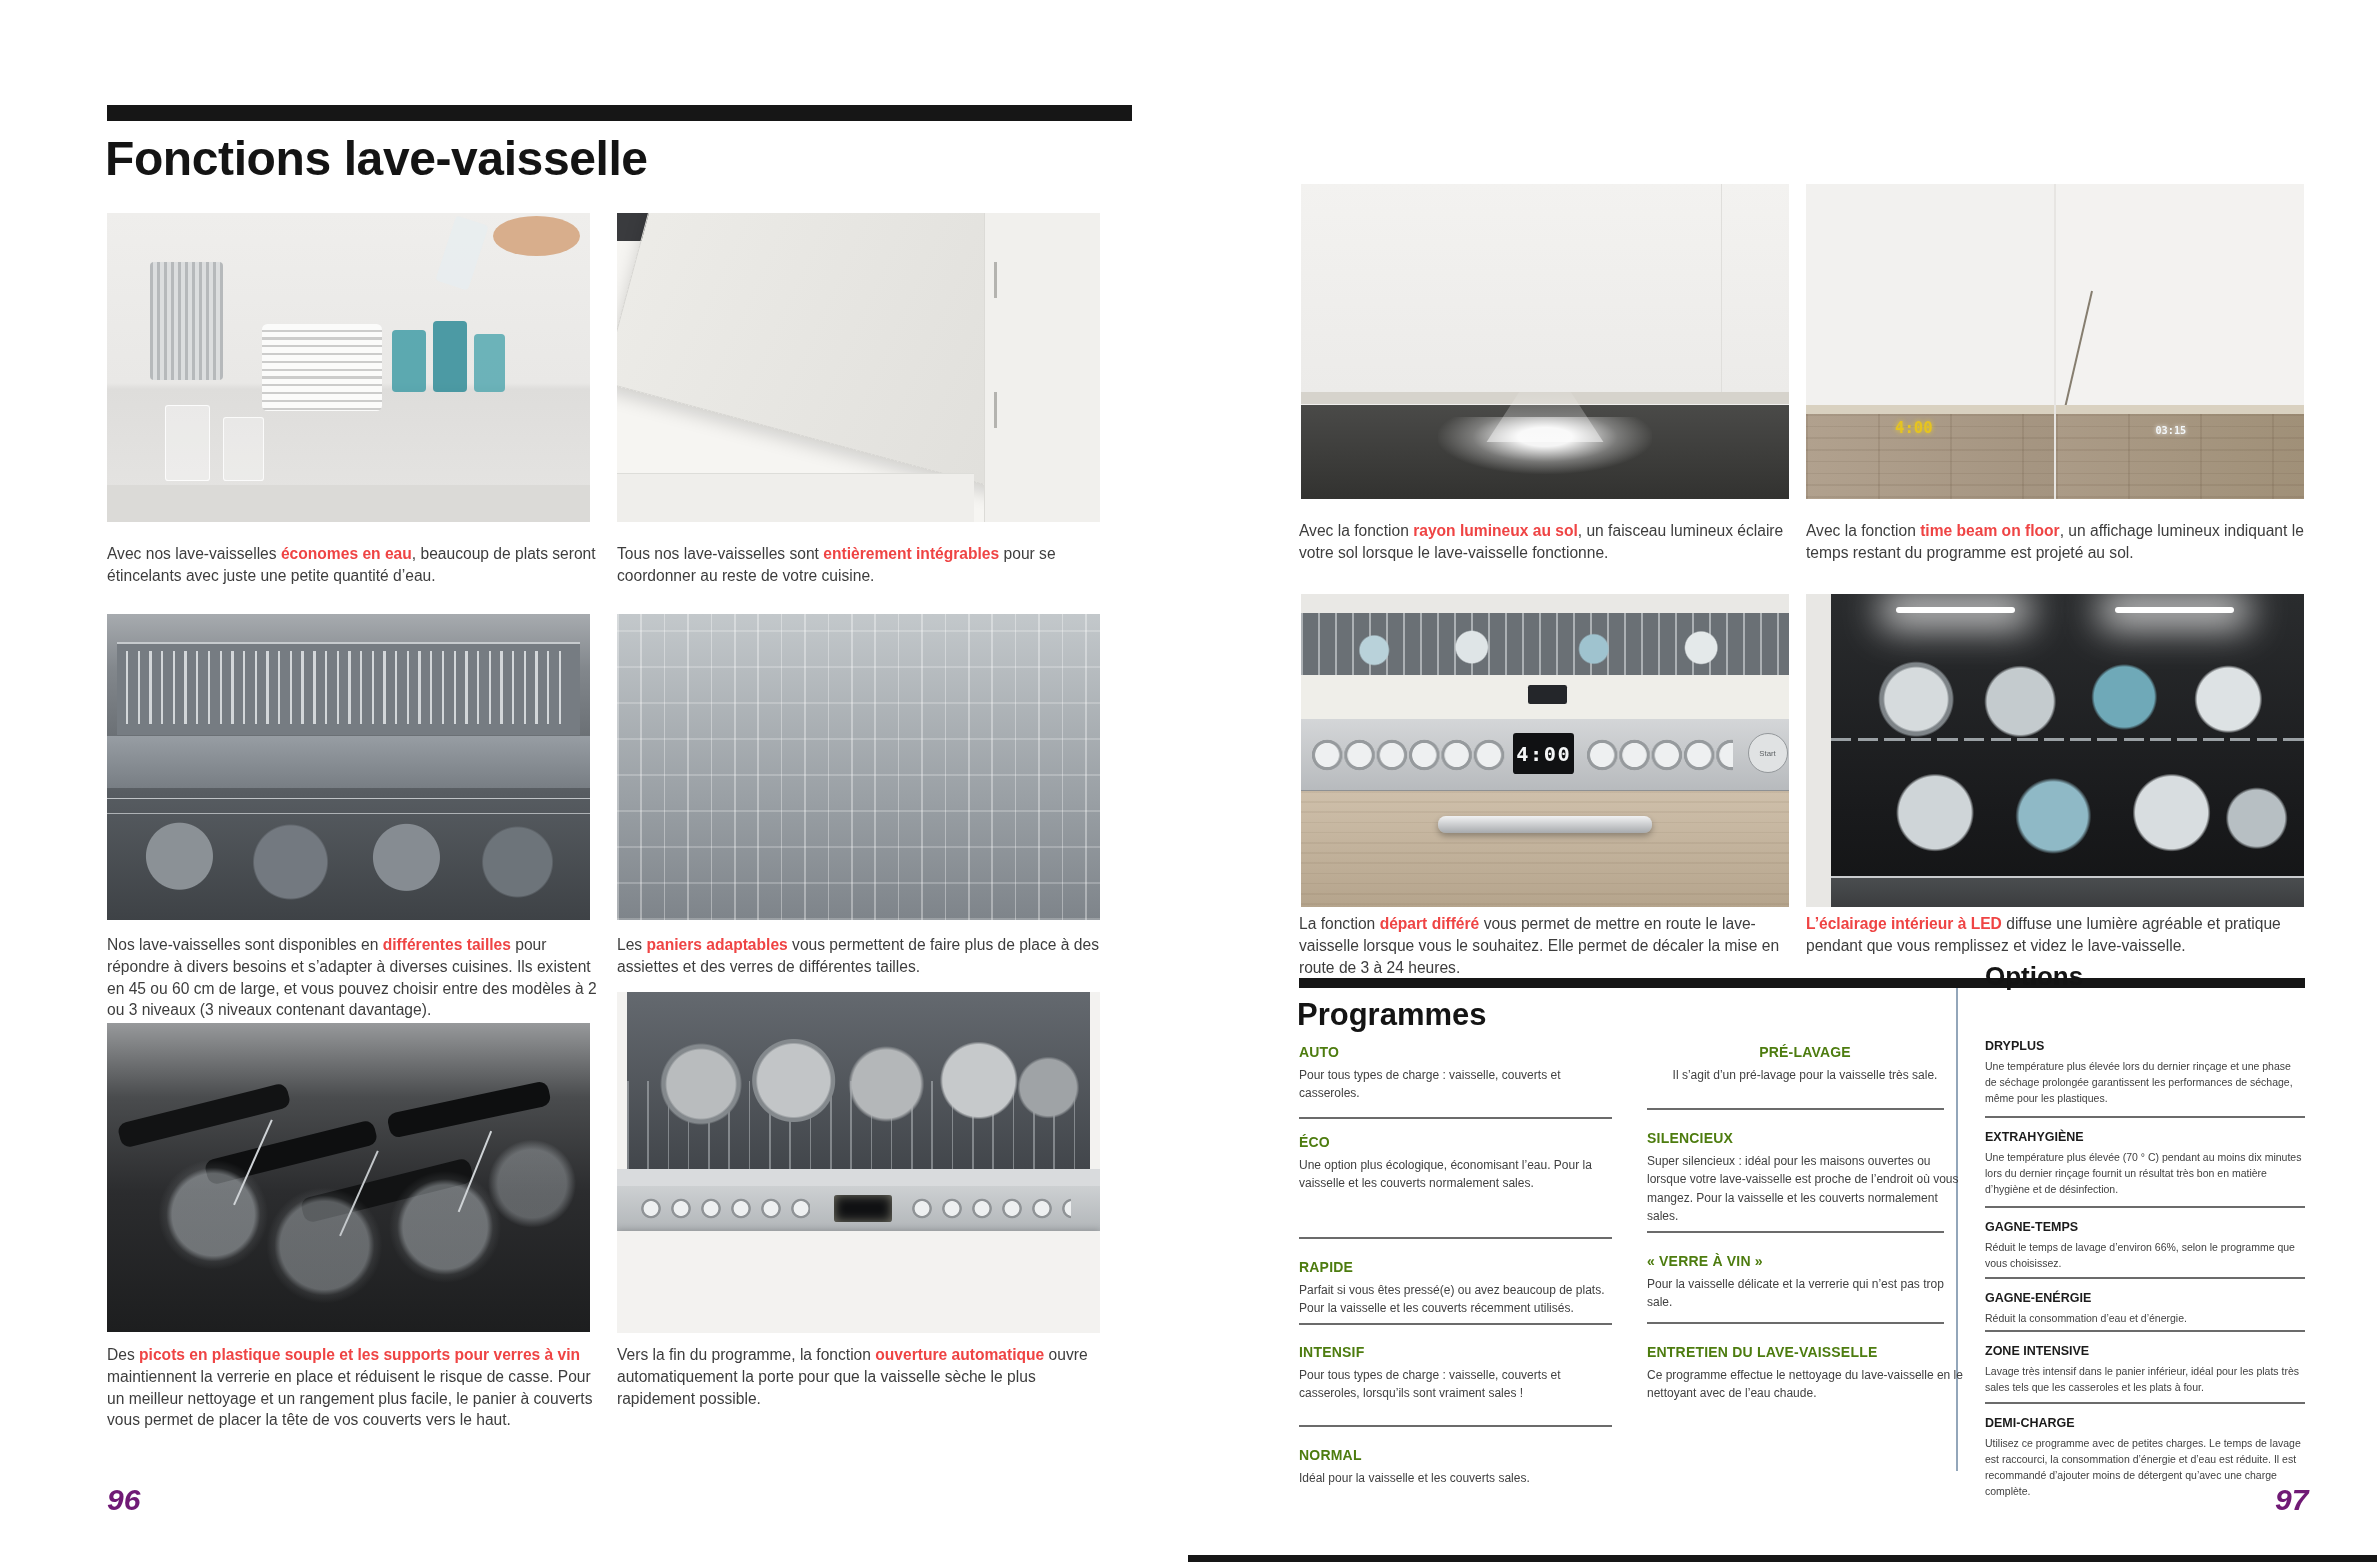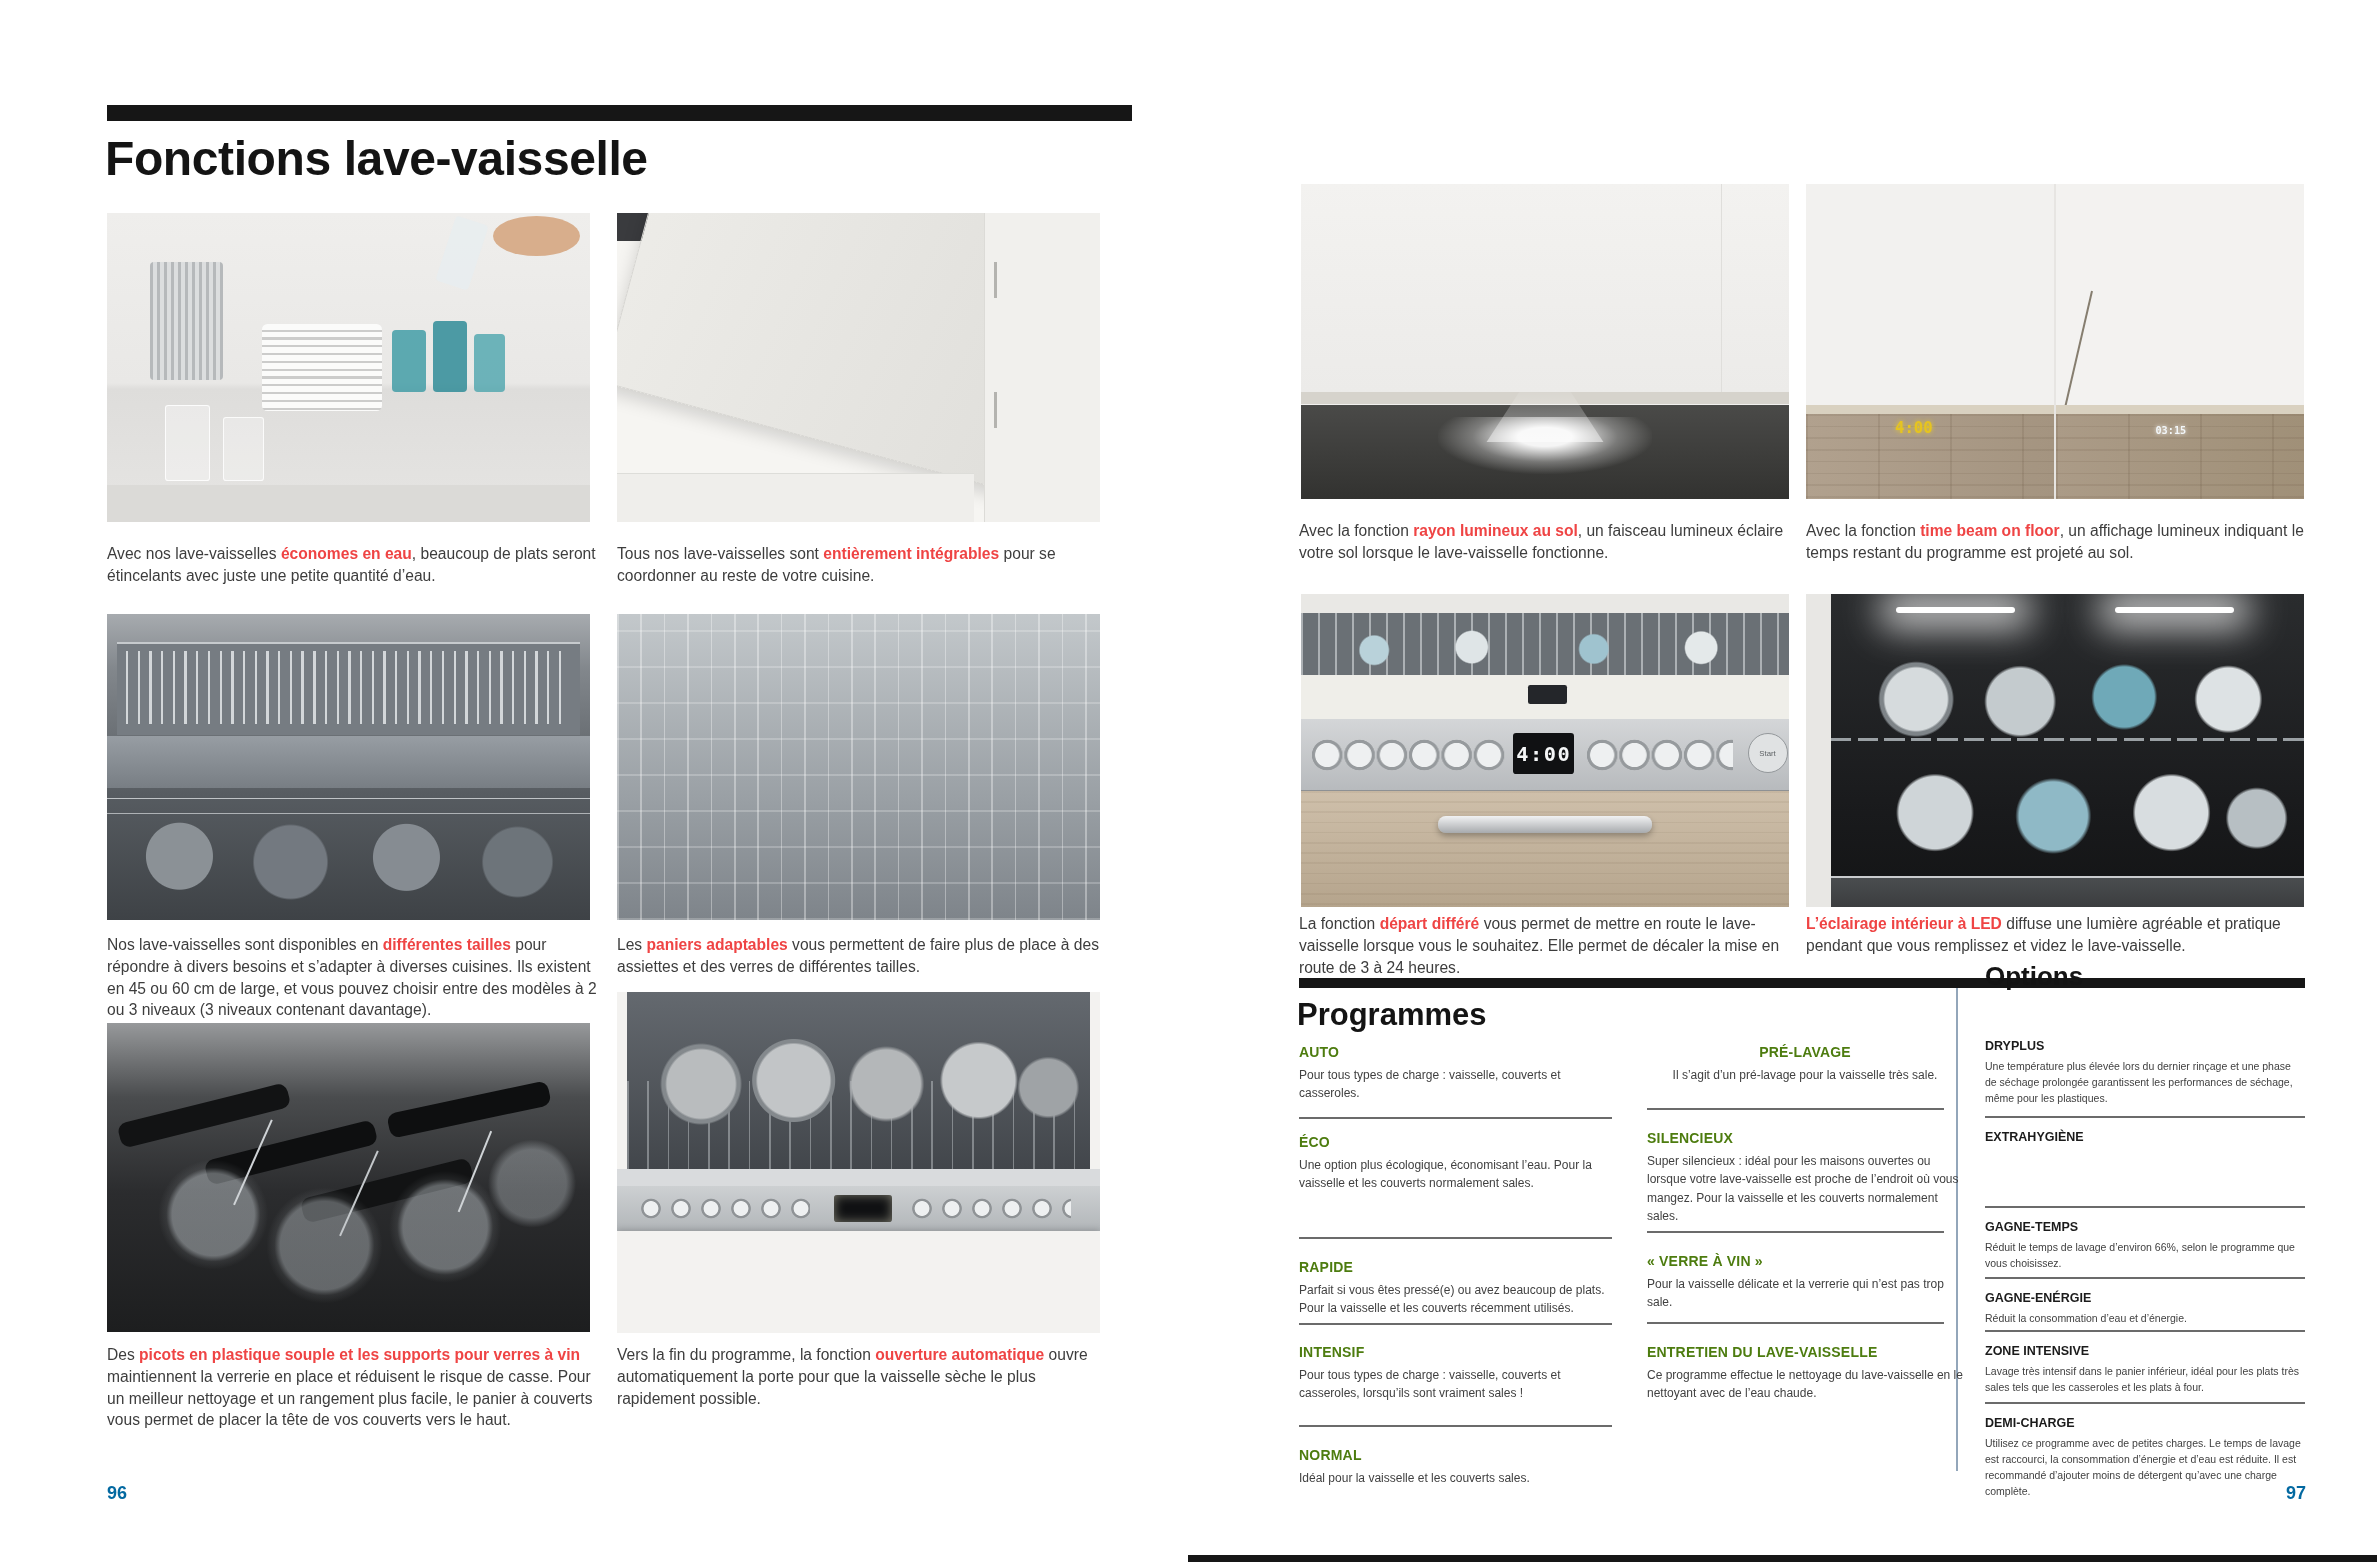--- a/index.html
+++ b/index.html
@@ -12,21 +12,21 @@
   .h1{position:absolute;font-weight:bold;font-size:48px;color:#141414;letter-spacing:-0.4px;}
   .h2{position:absolute;font-weight:bold;font-size:31px;color:#141414;}
   .bar{position:absolute;background:#161616;}
   .rule{position:absolute;height:1.6px;background:#6b6b6b;}
   .vrule{position:absolute;width:2.3px;background:#93a6ba;}
   .item{position:absolute;}
   .pt{font-weight:bold;font-size:14px;color:#4d7c0f;letter-spacing:0.2px;}
   .pd{font-size:12px;line-height:1.55;color:#414141;margin-top:5.5px;}
   .ot{font-weight:bold;font-size:12.5px;color:#1b1b1b;}
   .od{font-size:10.5px;line-height:1.55;color:#414141;margin-top:4.7px;}
-  .pageno{position:absolute;font-weight:bold;font-size:18px;color:#0369a1;}
+  .pageno{position:absolute;font-weight:bold;font-size:30px;color:#701a75;font-style:italic;}
   .disp{background:#101113;border-radius:3.1px;display:flex;align-items:center;justify-content:center;
         font-family:"DejaVu Sans Mono",monospace;font-weight:bold;color:#f4f6f7;}
   .beamtxt{position:absolute;font-family:"DejaVu Sans Mono",monospace;font-weight:bold;}
 </style>
 </head>
 <body>
 
 <div class="abs" style="left:0;top:0;width:2377px;height:1563px;">
 
   <div class="bar" style="left:107px;top:105px;width:1025px;height:15.6px;"></div>
@@ -238,20 +238,21 @@
     <div class="pd">Ce programme effectue le nettoyage du lave-vaisselle en le nettoyant avec de l’eau chaude.</div>
   </div>
 
   <div class="item" style="left:1985px;top:1039px;width:320px;">
     <div class="ot">DRYPLUS</div>
     <div class="od">Une température plus élevée lors du dernier rinçage et une phase de séchage prolongée garantissent les performances de séchage, même pour les plastiques.</div>
   </div>
   <div class="rule" style="left:1985px;top:1116px;width:320px;"></div>
   <div class="item" style="left:1985px;top:1130px;width:320px;">
     <div class="ot">EXTRAHYGIÈNE</div>
+    <div class="od">Une température plus élevée (70 ° C) pendant au moins dix minutes lors du dernier rinçage fournit un résultat très bon en matière d’hygiène et de désinfection.</div>
   </div>
   <div class="rule" style="left:1985px;top:1206px;width:320px;"></div>
   <div class="item" style="left:1985px;top:1220px;width:320px;">
     <div class="ot">GAGNE-TEMPS</div>
     <div class="od">Réduit le temps de lavage d’environ 66%, selon le programme que vous choisissez.</div>
   </div>
   <div class="rule" style="left:1985px;top:1277px;width:320px;"></div>
   <div class="item" style="left:1985px;top:1291px;width:320px;">
     <div class="ot">GAGNE-ENÉRGIE</div>
     <div class="od">Réduit la consommation d’eau et d’énergie.</div>

